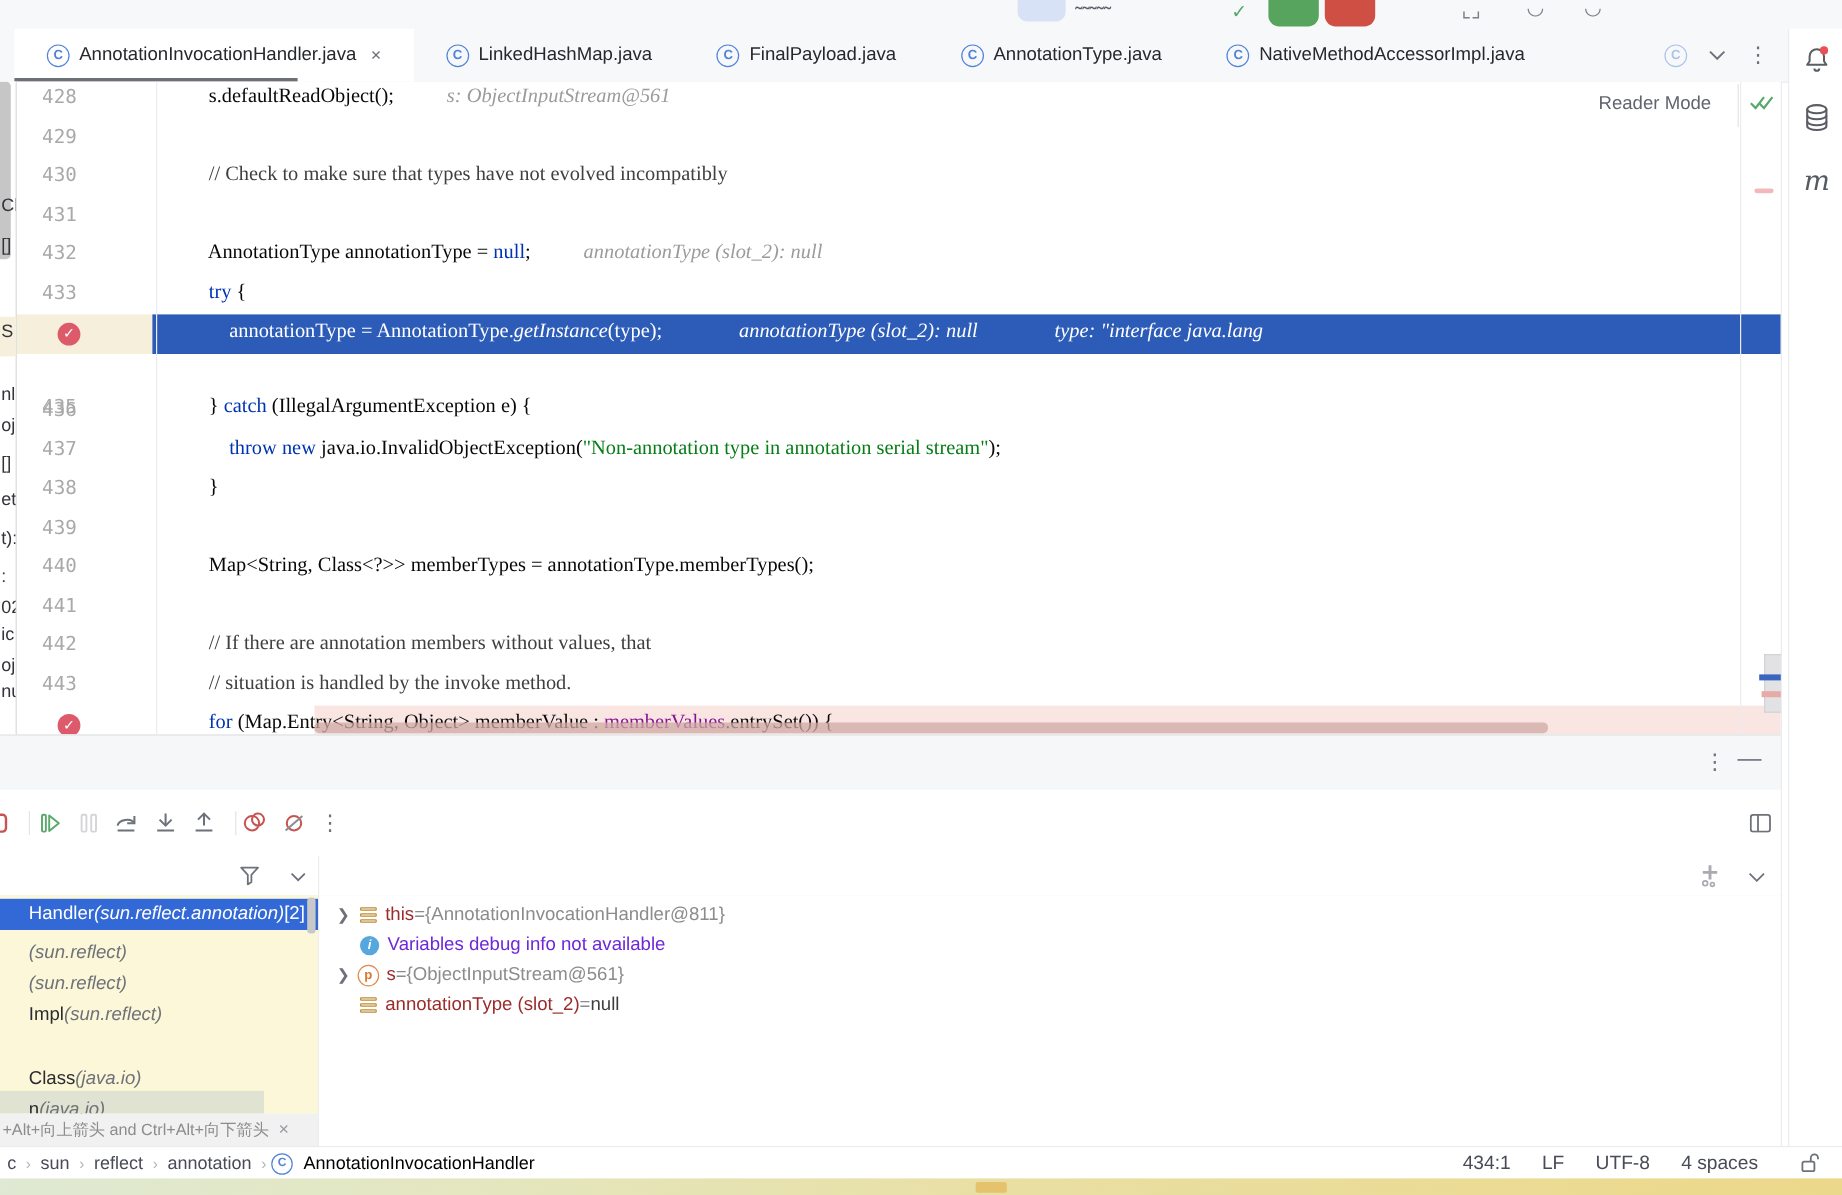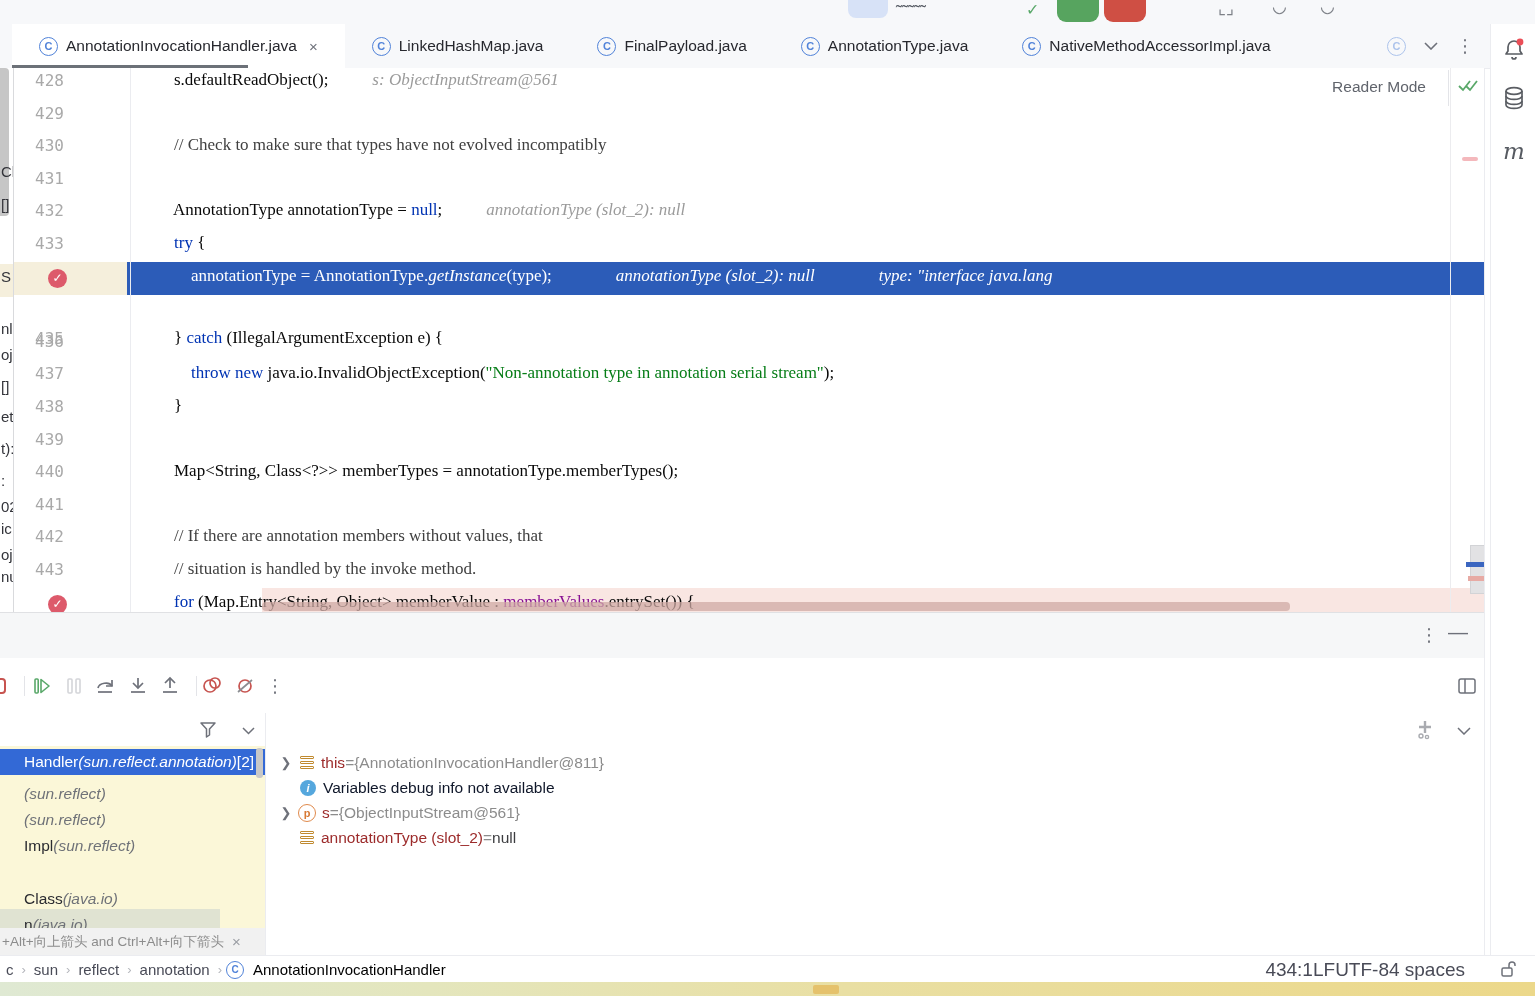--- a/index.html
+++ b/index.html
@@ -90,21 +90,21 @@
   .paricon{width:16px;height:16px;border:1.6px solid #e08a4c;border-radius:50%;color:#d87a35;font-size:11px;font-weight:bold;
            display:inline-flex;align-items:center;justify-content:center;margin:0 6px 0 4px;}
   .infoicon{width:16px;height:16px;border-radius:50%;background:#55a7dd;color:#fff;font-size:11px;font-style:italic;font-weight:bold;
             display:inline-flex;align-items:center;justify-content:center;margin:0 7px 0 34px;}
   
   .crumbs{left:0;top:955px;width:1535px;height:27px;background:#fff;border-top:1px solid #ebecf0;
           display:flex;align-items:center;font-size:15px;color:#494b57;}
   .crumbs .item{margin:0 4px;}
   .crumbs .chev{color:#b4b6bc;font-size:13px;margin:0 4px;}
   .crumbs .cicon{width:16px;height:16px;font-size:10px;margin-right:5px;}
-  .statusitems{position:absolute;right:70px;top:0;height:27px;display:flex;align-items:center;color:#494b57;font-size:19px;}
+  .statusitems{position:absolute;right:70px;top:0;height:27px;display:flex;align-items:center;gap:26px;color:#494b57;font-size:16px;}
   .lockicon{position:absolute;right:18px;top:4px;}
   .bottomstrip{left:0;top:982px;width:1535px;height:14px;
      background:linear-gradient(90deg,#dfe9d3 0%,#e4e6bd 28%,#e9dfa3 55%,#ecd88a 100%);}
   .bs-accent{left:813px;top:985px;width:26px;height:9px;background:#e2a93e;border-radius:2px;opacity:.55;}
   
   .rightbar{left:1490px;top:24px;width:45px;height:931px;background:#fff;border-left:1px solid #ebecf0;}
   .rb-icon{position:absolute;left:10px;width:26px;height:26px;display:flex;align-items:center;justify-content:center;}
   .mchar{color:#565a61;font-size:23px;font-style:italic;font-family:"DejaVu Serif",serif;}
   .editor-right-border{left:1484px;top:68px;width:1px;height:887px;background:#ebecf0;}
   svg{display:block;}
@@ -398,21 +398,21 @@
         <i></i>
         <i></i>
         <i></i>
       </span>
       <span class="vname">this</span>
       <span class="veq"> = </span>
       <span class="vval">{AnnotationInvocationHandler@811}</span>
     </div>
     <div class="vrow" style="top: 29px;">
       <span class="infoicon">i</span>
-      <span style="color: #0f172a;">Variables debug info not available</span>
+      <span style="color: #6d28d9;">Variables debug info not available</span>
     </div>
     <div class="vrow" style="top: 54px;">
       <span class="vchev">❯</span>
       <span class="paricon">p</span>
       <span class="vname">s</span>
       <span class="veq"> = </span>
       <span class="vval">{ObjectInputStream@561}</span>
     </div>
     <div class="vrow" style="top: 79px;">
       <span class="vchev"></span>

